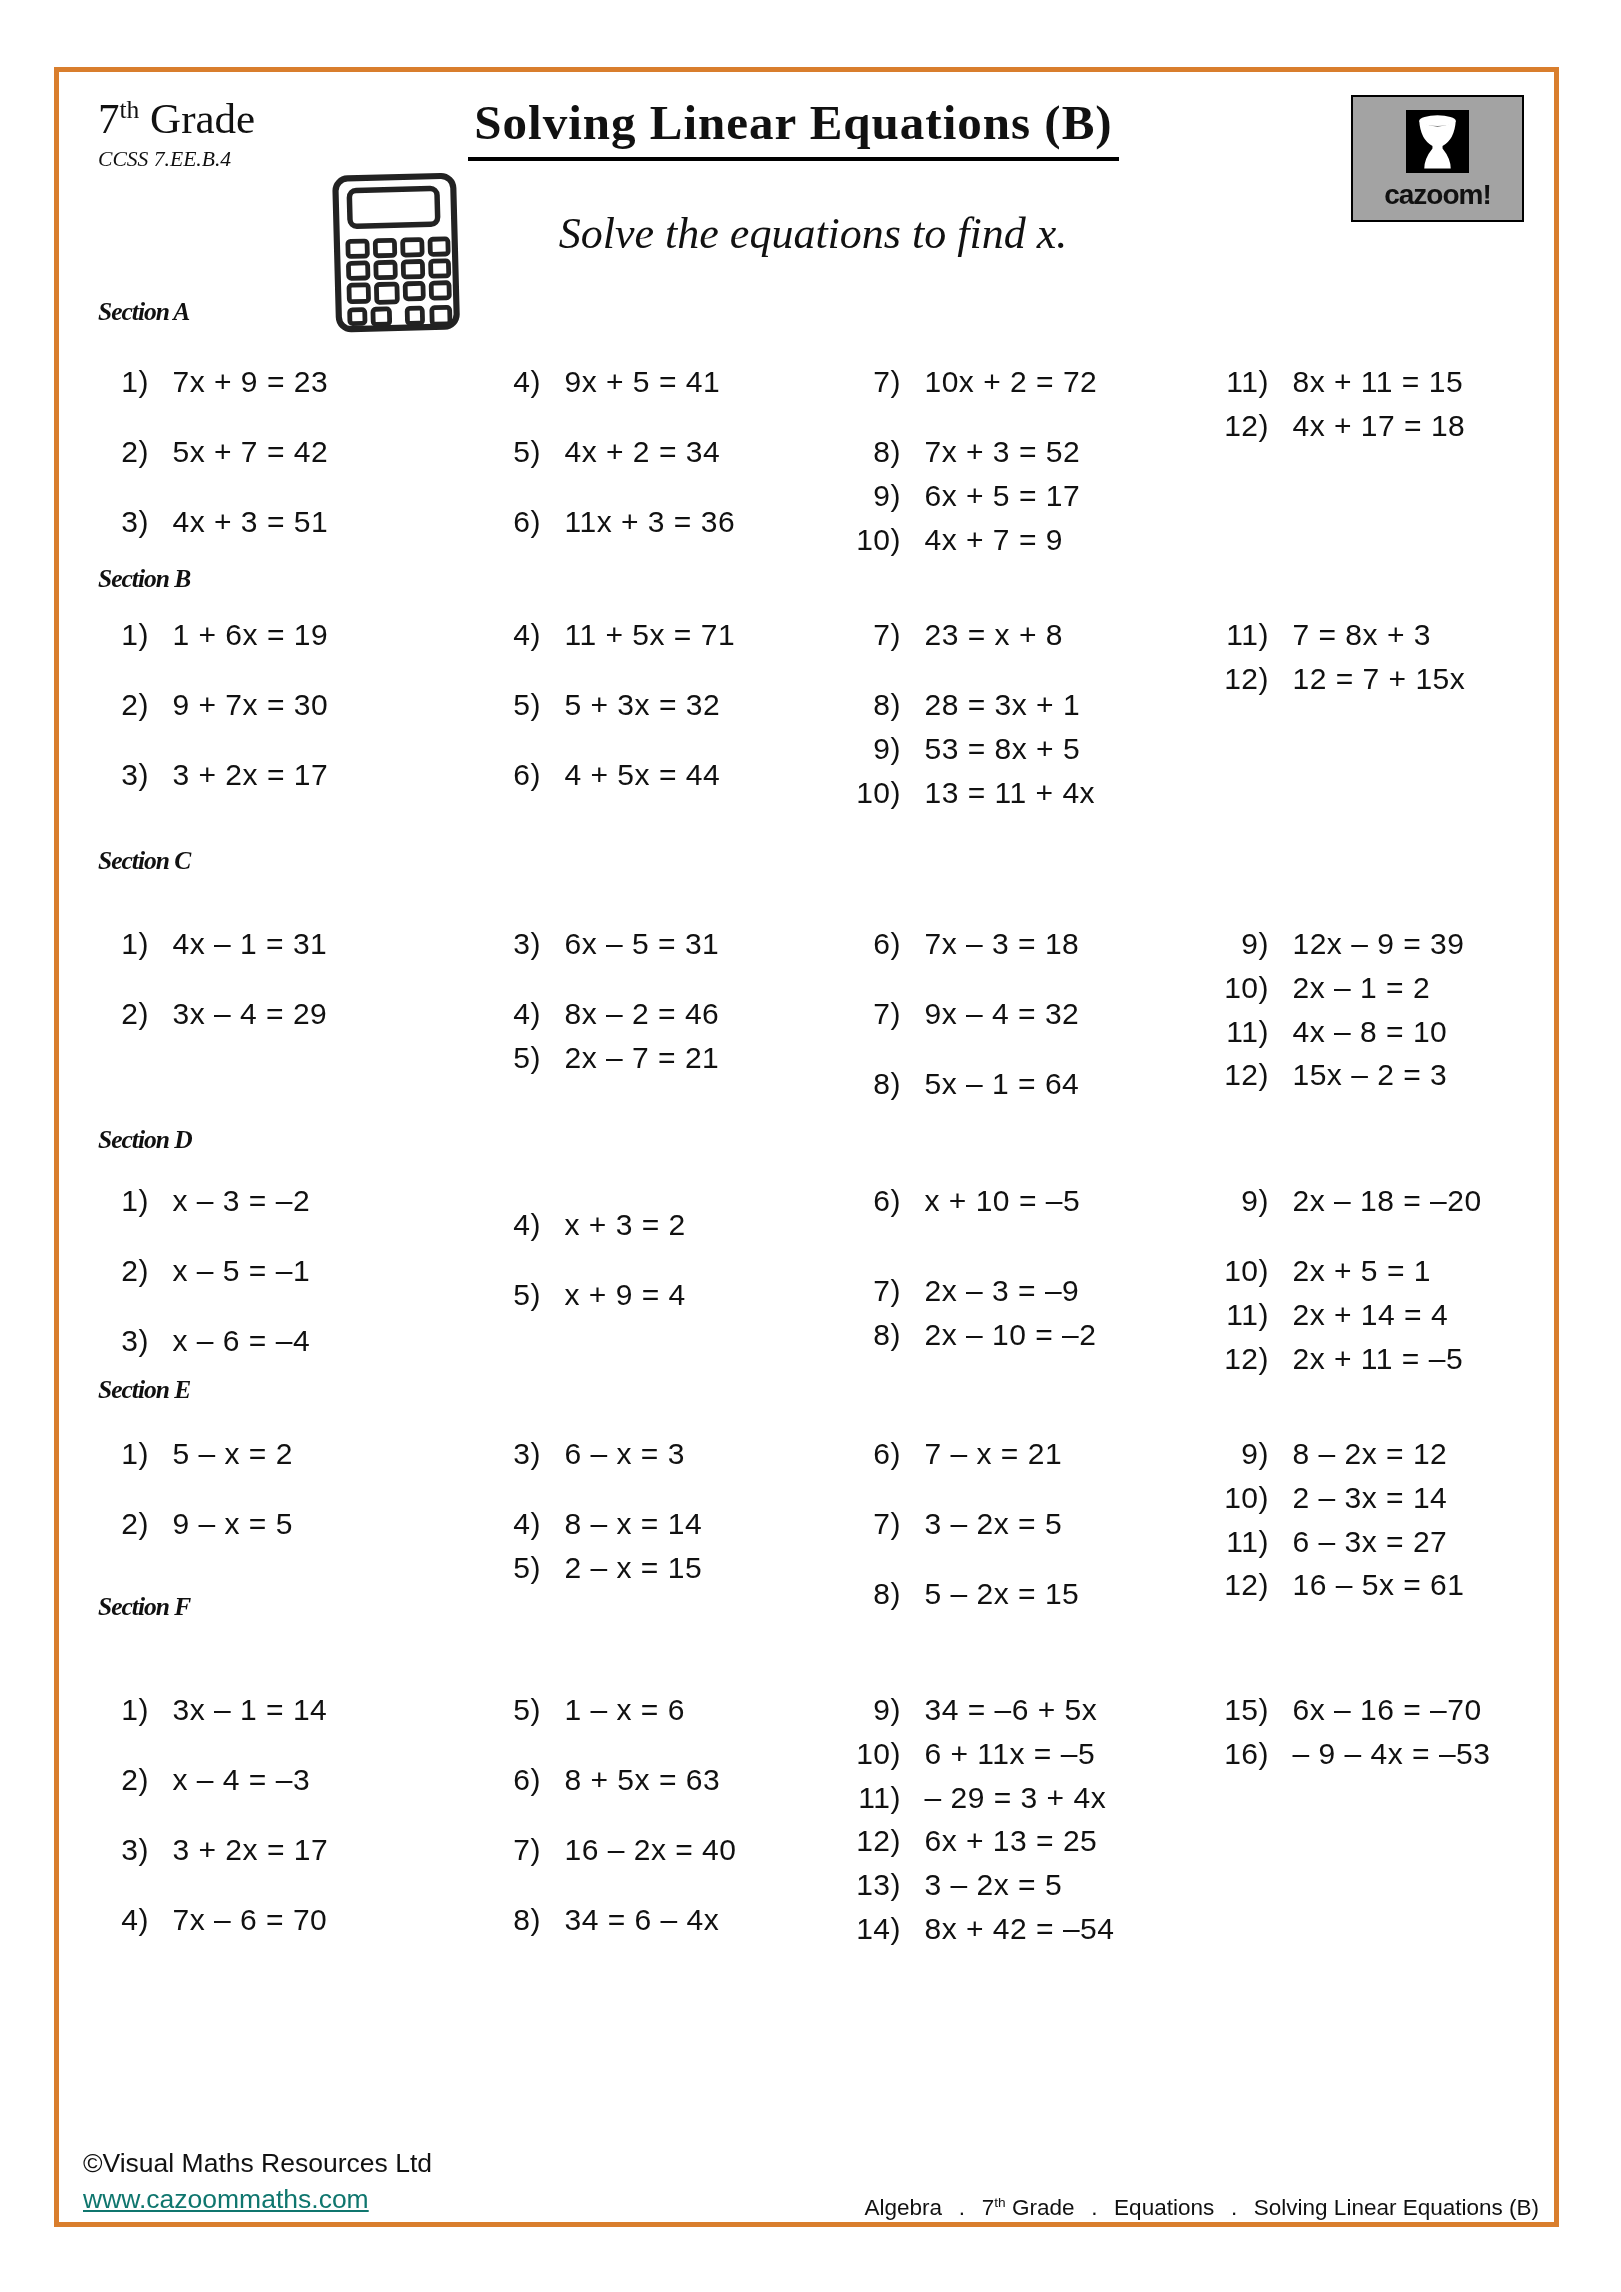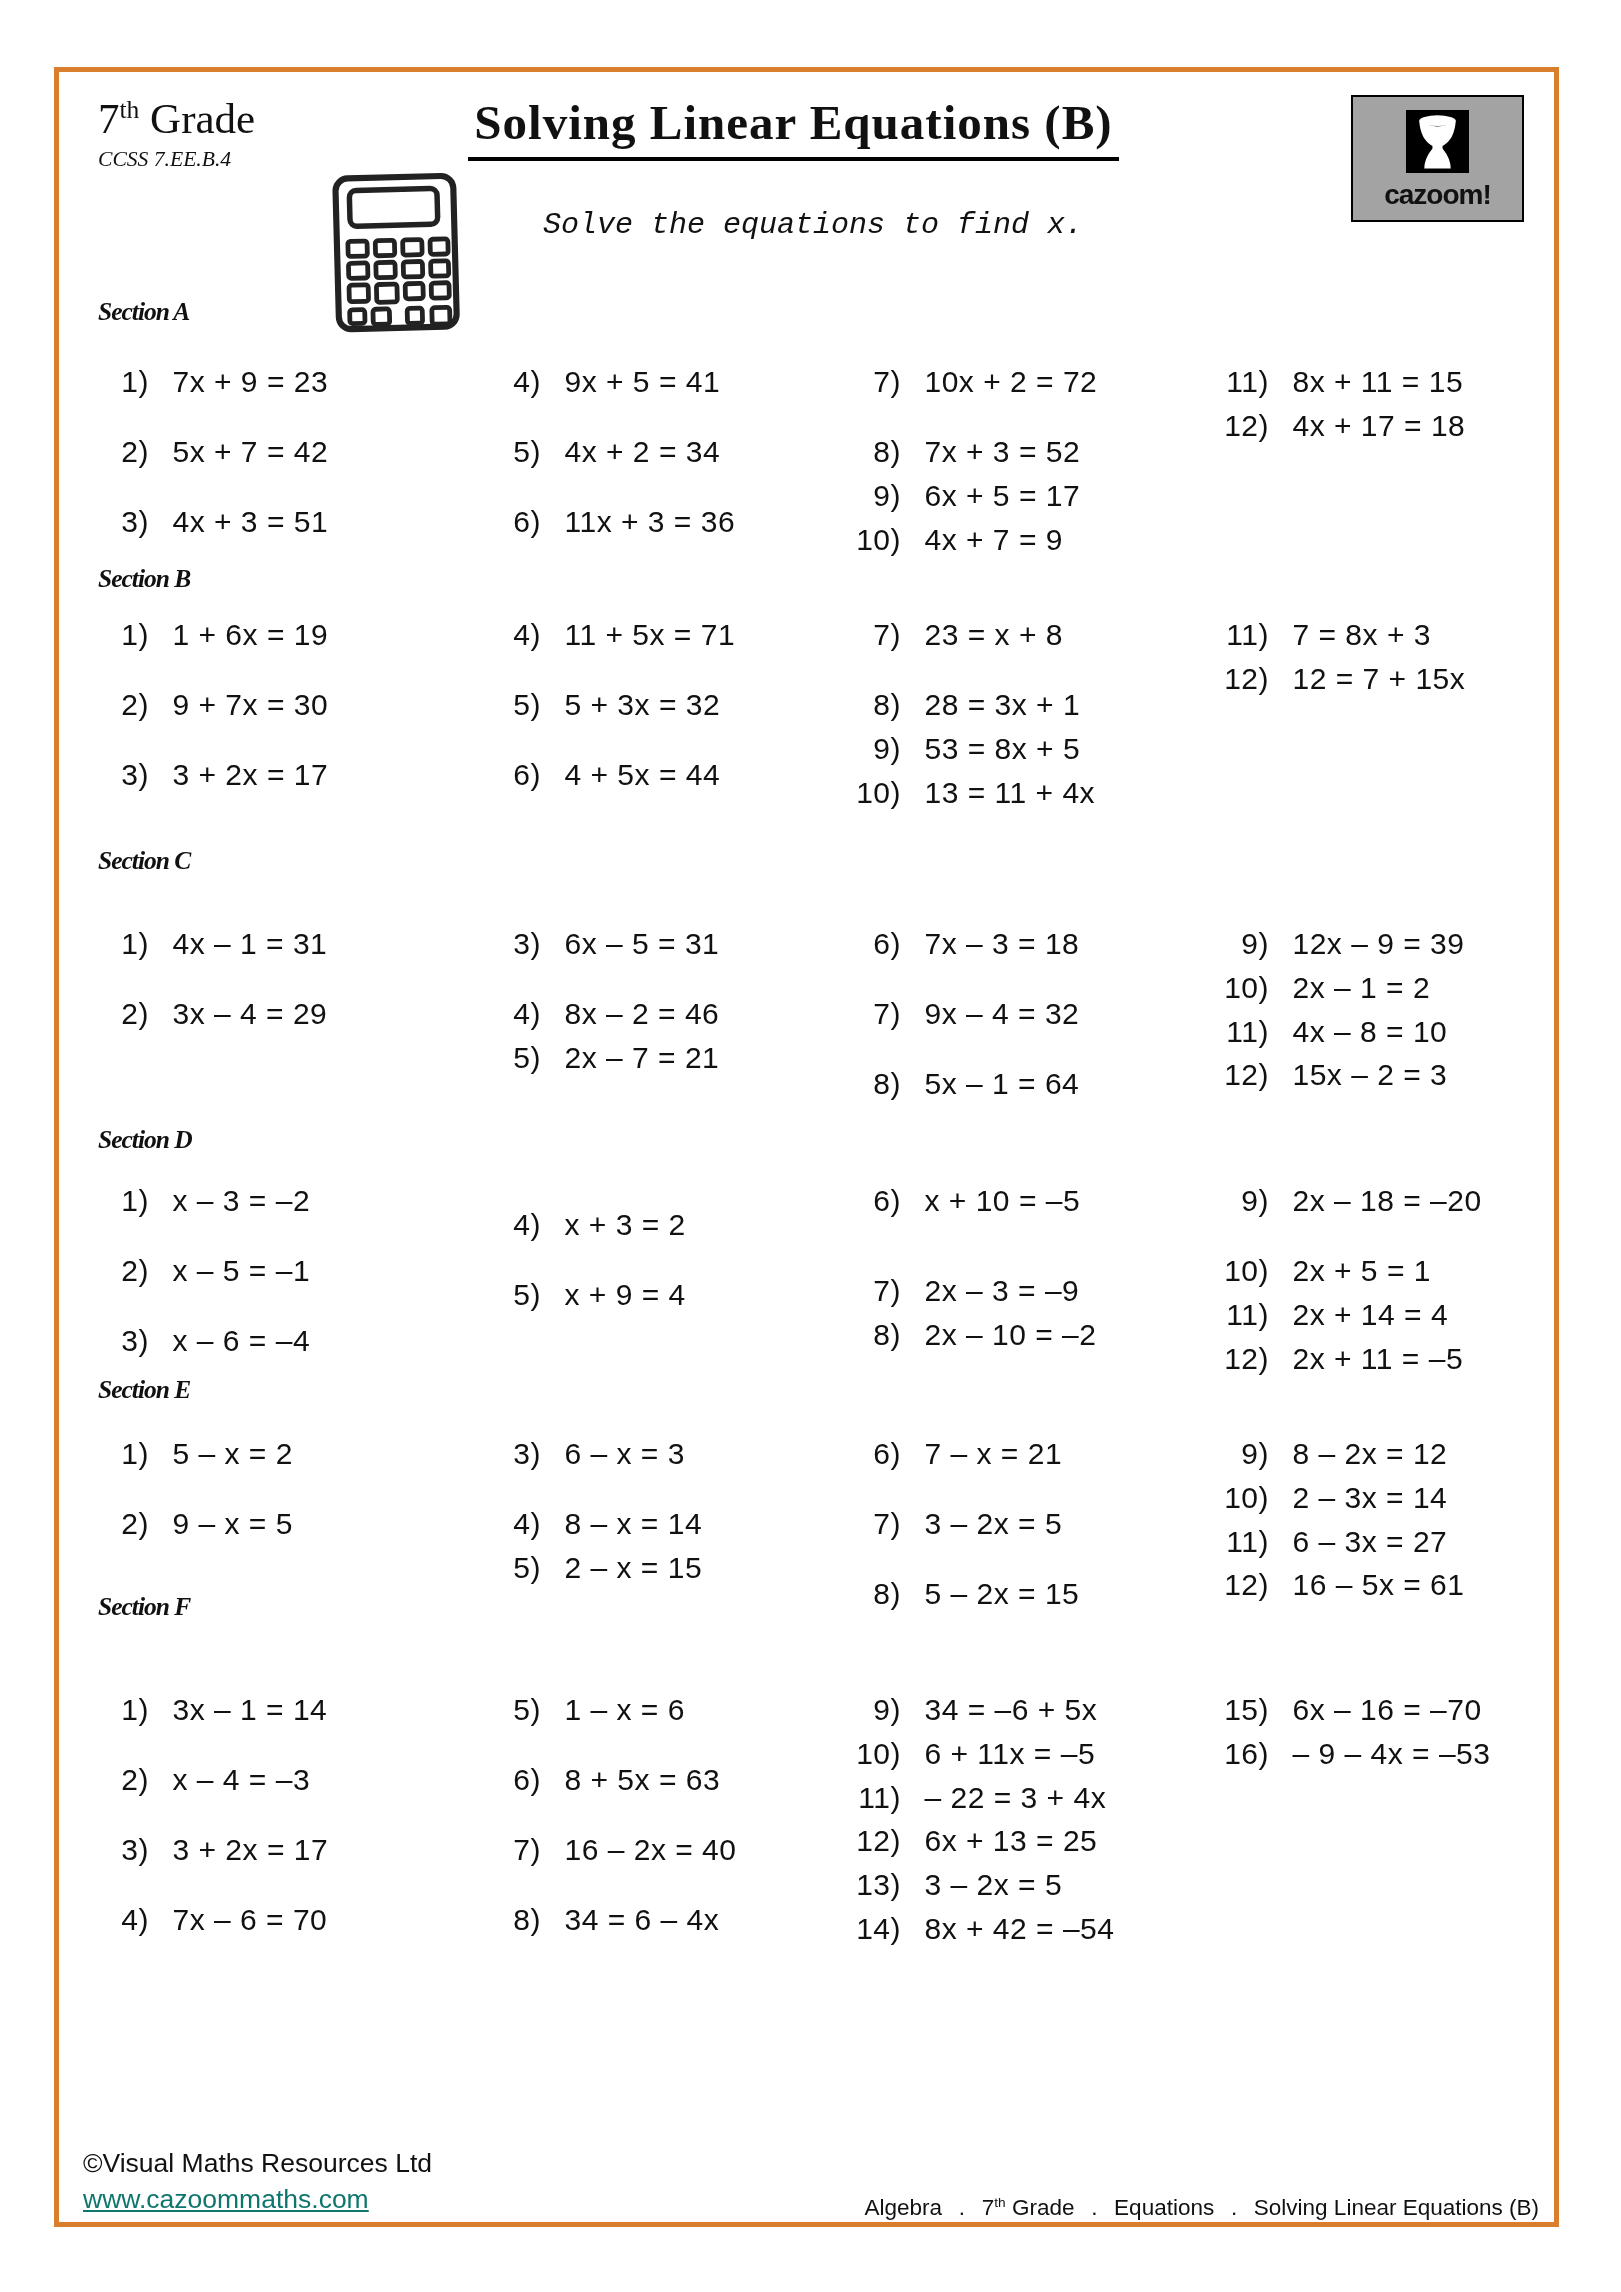--- a/index.html
+++ b/index.html
@@ -8,21 +8,21 @@
   .sheet{position:absolute;left:54px;top:67px;width:1495px;height:2150px;border:5.9px solid #D97E2D;background:#ffffff;}
 
   
   .grade{position:absolute;left:98px;top:86px;font-family:"Liberation Serif",serif;font-size:43px;line-height:47px;}
   .grade sup{font-size:25.5px;}
   .ccss{position:absolute;left:98px;top:147px;font-family:"Liberation Serif",serif;font-style:italic;font-size:21.6px;}
   .title-wrap{position:absolute;left:274px;top:94px;width:1039px;text-align:center;}
   .title{display:inline-block;font-family:"Liberation Serif",serif;font-weight:bold;font-size:49px;letter-spacing:1px;
          border-bottom:4.9px solid #000;padding:0 5.9px 5.9px 5.9px;}
   .subtitle-wrap{position:absolute;left:323px;top:208px;width:980px;text-align:center;}
-  .subtitle{font-family:Liberation Mono, monospace;font-style:italic;font-size:30px;}
+  .subtitle{font-family:Liberation Serif, serif;font-style:italic;font-size:44px;}
   .calc{position:absolute;left:329px;top:173px;transform:rotate(-1.5deg);}
   .logo{position:absolute;left:1351px;top:95px;width:169px;height:123px;border:2px solid #000;background:#a3a3a3;text-align:center;}
   .logo-drum{display:block;margin:7.8px auto 0 auto;width:63px;height:73px;}
   .logo-text{font-family:"Liberation Sans",sans-serif;font-weight:bold;font-size:28px;letter-spacing:-1px;line-height:33px;}
 
   
   .sec{position:absolute;left:98px;font-family:"Liberation Serif",serif;font-weight:bold;font-style:italic;
        font-size:25.5px;letter-spacing:-1px;}
   .col{position:absolute;display:flex;flex-direction:column;}
   .item{display:flex;align-items:baseline;height:35px;font-size:30px;line-height:35px;letter-spacing:0.5px;}
@@ -422,21 +422,21 @@
       <div class="item">
         <span class="num">9)</span>
         <span class="eq">34 = –6 + 5x</span>
       </div>
       <div class="item">
         <span class="num">10)</span>
         <span class="eq">6 + 11x = –5</span>
       </div>
       <div class="item">
         <span class="num">11)</span>
-        <span class="eq">– 22 = 3 + 4x</span>
+        <span class="eq">– 29 = 3 + 4x</span>
       </div>
       <div class="item">
         <span class="num">12)</span>
         <span class="eq">6x + 13 = 25</span>
       </div>
       <div class="item">
         <span class="num">13)</span>
         <span class="eq">3 – 2x = 5</span>
       </div>
       <div class="item">

